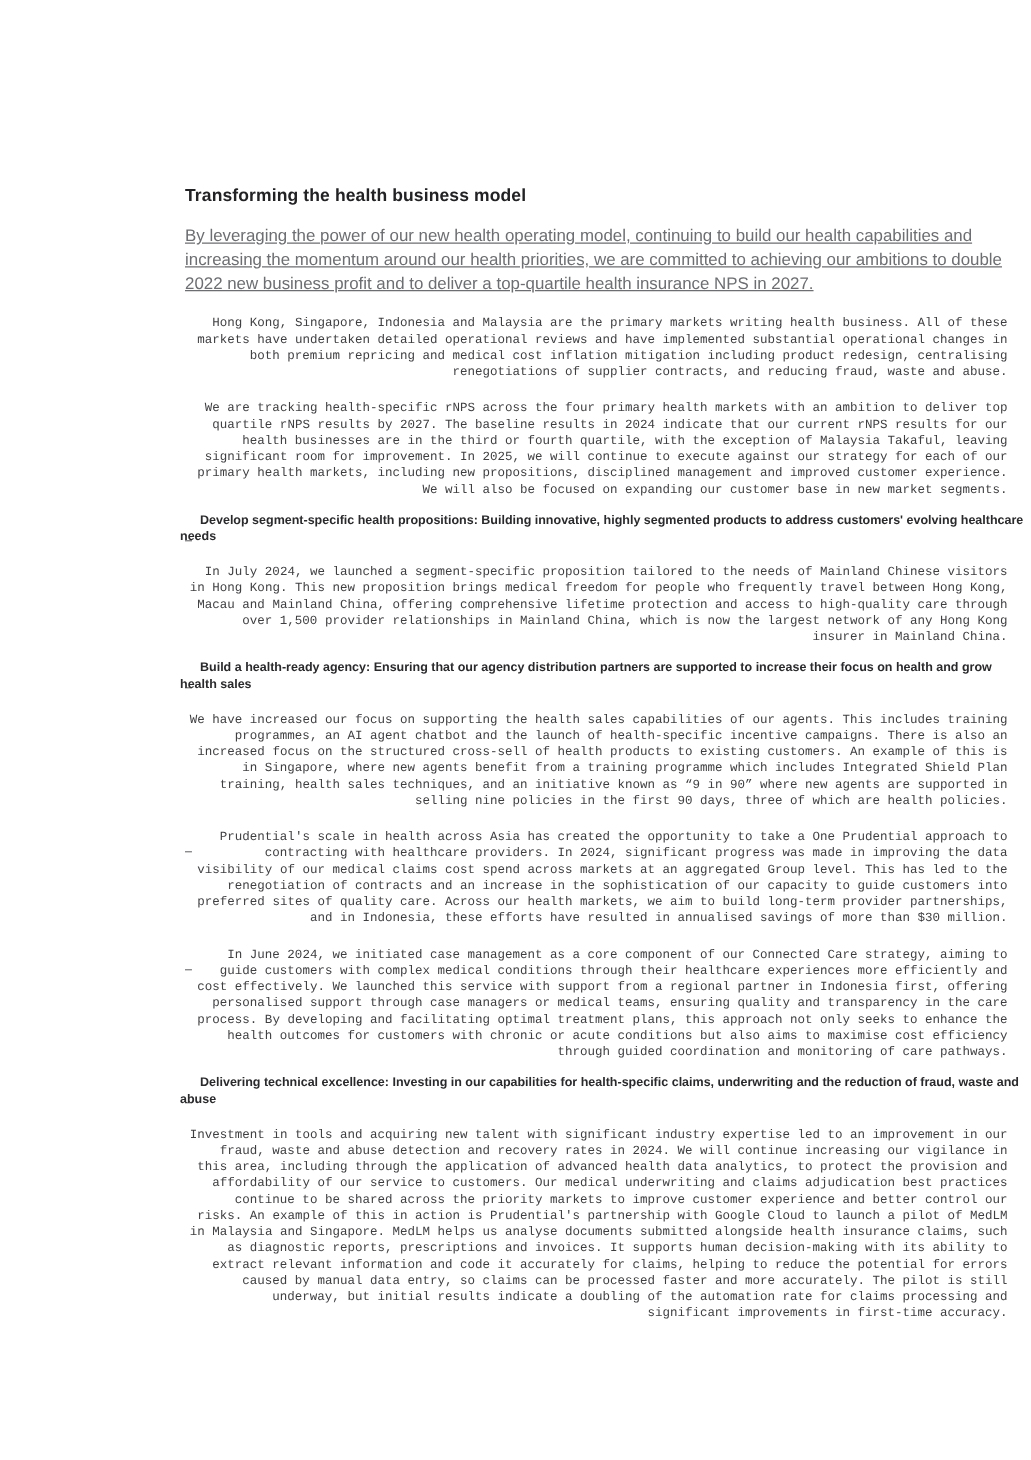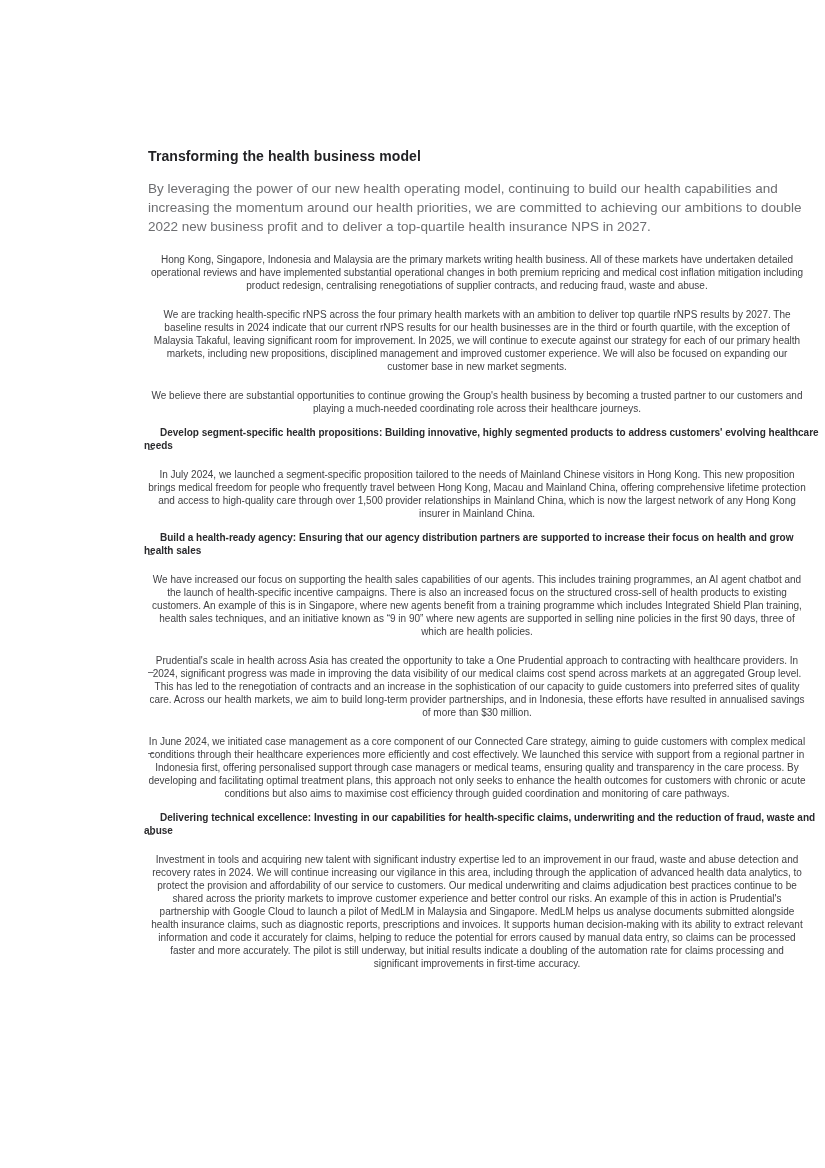--- a/index.html
+++ b/index.html
@@ -27,27 +27,29 @@
     font-weight: bold;
     color: #222225;
     letter-spacing: 0.1px;
     margin-bottom: 7px;
   }
   p.lead {
     font-size: 13.5px;
     line-height: 1.40;
     color: #6d6e71;
     margin-bottom: 15px;
+    text-decoration: underline;
   }
   p.body {
     font-size: 10px;
     line-height: 1.30;
     color: #3f3f42;
     margin-bottom: 10px;
-    text-align: center;
+    text-align: right;
+    font-family: Liberation Mono, monospace;
   }
   .priority-heading {
     position: relative;
     padding-left: 12px;
     font-size: 10px;
     line-height: 1.30;
     font-weight: bold;
     color: #2a2a2d;
     margin: 11px 0 7px 0;
   }
@@ -73,21 +75,20 @@
 
 <div class="page">
   <div class="content">
 
     <h1 class="section-title">Transforming the health business model</h1>
 
     <p class="lead">By leveraging the power of our new health operating model, continuing to build our health capabilities and increasing the momentum around our health priorities, we are committed to achieving our ambitions to double 2022 new business profit and to deliver a top-quartile health insurance NPS in 2027.</p>
 
     <p class="body">Hong Kong, Singapore, Indonesia and Malaysia are the primary markets writing health business. All of these markets have undertaken detailed operational reviews and have implemented substantial operational changes in both premium repricing and medical cost inflation mitigation including product redesign, centralising renegotiations of supplier contracts, and reducing fraud, waste and abuse.</p>
     <p class="body">We are tracking health-specific rNPS across the four primary health markets with an ambition to deliver top quartile rNPS results by 2027. The baseline results in 2024 indicate that our current rNPS results for our health businesses are in the third or fourth quartile, with the exception of Malaysia Takaful, leaving significant room for improvement. In 2025, we will continue to execute against our strategy for each of our primary health markets, including new propositions, disciplined management and improved customer experience. We will also be focused on expanding our customer base in new market segments.</p>
-    <p class="body">We believe there are substantial opportunities to continue growing the Group's health business by becoming a trusted partner to our customers and playing a much-needed coordinating role across their healthcare journeys.</p>
 
     <div class="priority-heading">
       <span class="dash">–</span>
       <span>Develop segment-specific health propositions: Building innovative, highly segmented products to address customers' evolving healthcare needs</span>
     </div>
     <p class="body">In July 2024, we launched a segment-specific proposition tailored to the needs of Mainland Chinese visitors in Hong Kong. This new proposition brings medical freedom for people who frequently travel between Hong Kong, Macau and Mainland China, offering comprehensive lifetime protection and access to high-quality care through over 1,500 provider relationships in Mainland China, which is now the largest network of any Hong Kong insurer in Mainland China.</p>
 
     <div class="priority-heading">
       <span class="dash">–</span>
       <span>Build a health-ready agency: Ensuring that our agency distribution partners are supported to increase their focus on health and grow health sales</span>

